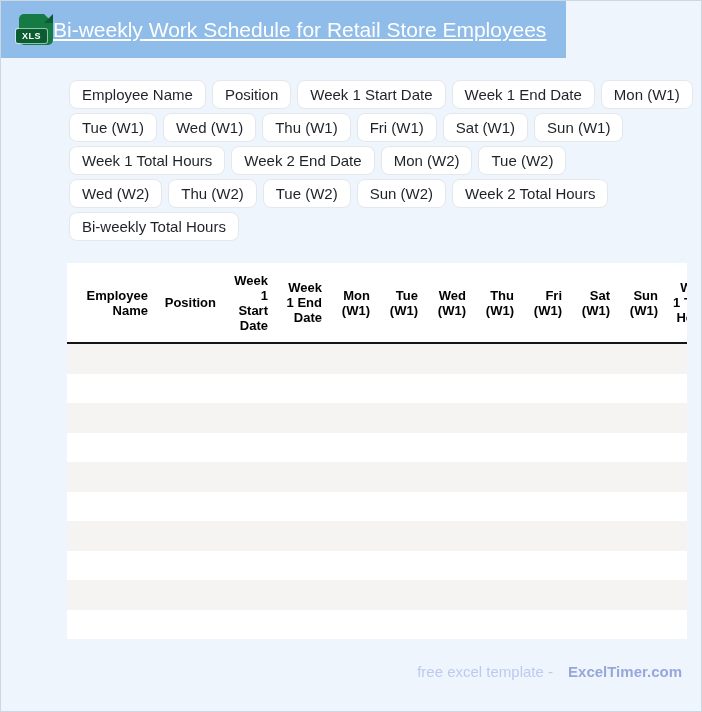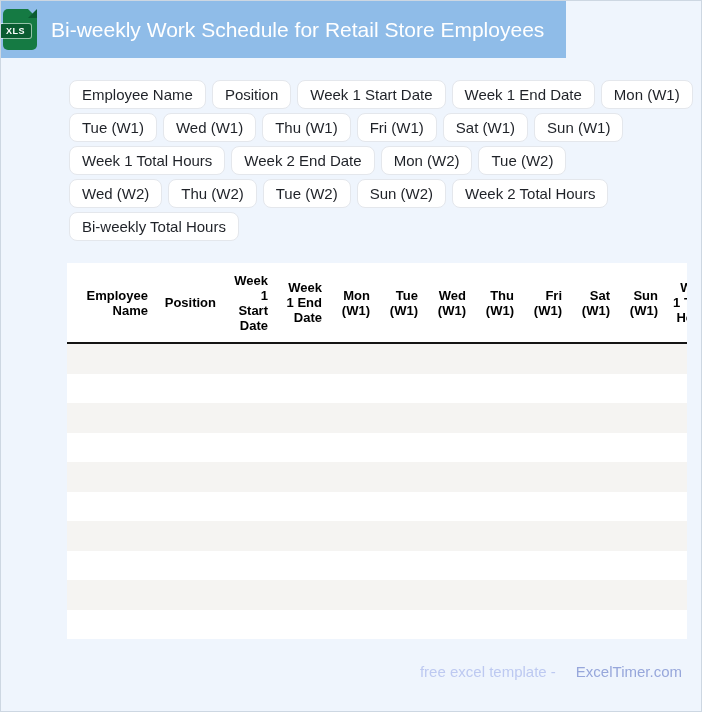--- a/index.html
+++ b/index.html
@@ -15,22 +15,22 @@
 
   
   .banner{
     position:absolute;top:0;left:0;
     width:565px;height:57px;
     background:var(--banner,#8FBCE8);
     display:flex;align-items:center;
   }
   .file-icon{
     position:relative;
-    width:34px;height:41px;
-    margin-left:2px;
+    width:34px;height:31px;
+    margin-left:18px;
     background:var(--icon_green,#157A43);
     border-radius:5px;
     flex:0 0 auto;
   }
   .file-icon::before{ 
     content:"";position:absolute;top:0;right:0;
     width:0;height:0;
     border-top:9px solid var(--banner,#8FBCE8);
     border-left:9px solid transparent;
   }
@@ -44,22 +44,23 @@
     position:absolute;left:-3px;top:15px;
     background:var(--icon_badge_green,#0A5C31);
     color:#fff;font-size:9px;font-weight:bold;
     letter-spacing:.5px;
     padding:2px 6px;border-radius:2px;
     box-shadow:0 0 0 1px rgba(255,255,255,.55);
   }
   .banner-title{
     color:var(--title_text,#FFFFFF);
     font-size:21px;
-    margin-left:14px;
+    margin-left:0;
     white-space:nowrap;
+    text-decoration:underline;
   }
 
   
   .chips{position:absolute;top:79px;left:68px;}
   .chip-row{display:flex;gap:6px;margin-bottom:4px;flex-wrap:nowrap;}
   .chip{
     background:var(--chip_background,#FFFFFF);
     color:var(--chip_text,#1F2228);
     border:1px solid #e4e7ec;
     border-radius:8px;
@@ -87,24 +88,24 @@
     word-wrap:break-word;
   }
   table.grid tbody td{height:29.5px;padding:0;}
   table.grid tbody tr:nth-child(odd) td{background:var(--stripe,#F5F4F2);}
   table.grid tbody tr:nth-child(even) td{background:var(--table_background,#FFFFFF);}
 
   
   .footer{
     position:absolute;top:662px;right:19px;
     font-size:15px;
-    display:flex;gap:20px;align-items:baseline;
+    display:flex;gap:7px;align-items:baseline;
   }
   .footer-prefix{color:var(--footer_text,#BDC9F1);}
-  .footer-brand{color:var(--footer_brand,#97A7DB);font-weight:normal;text-decoration:none;}
+  .footer-brand{color:var(--footer_brand,#97A7DB);font-weight:bold;text-decoration:none;margin-left:8px;}
 </style>
 </head>
 <body>
 
 <div class="page">
 
   <div class="banner">
     <div class="file-icon">
       <span class="file-badge">XLS</span>
     </div>

